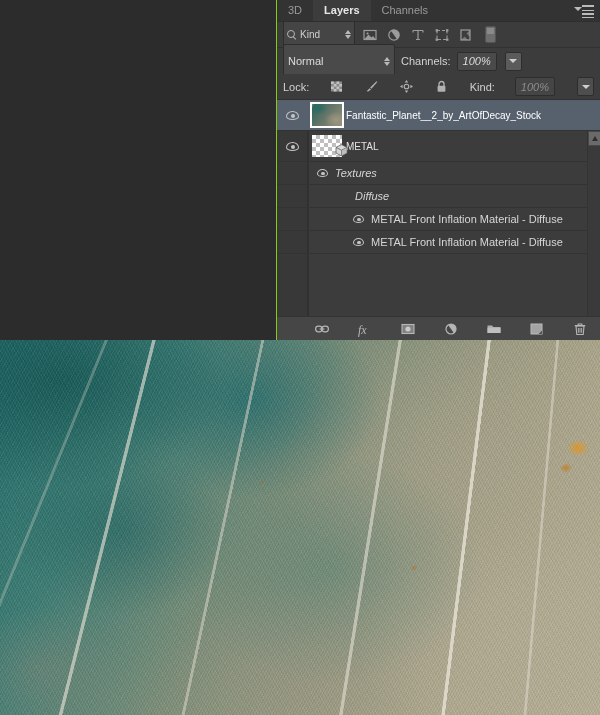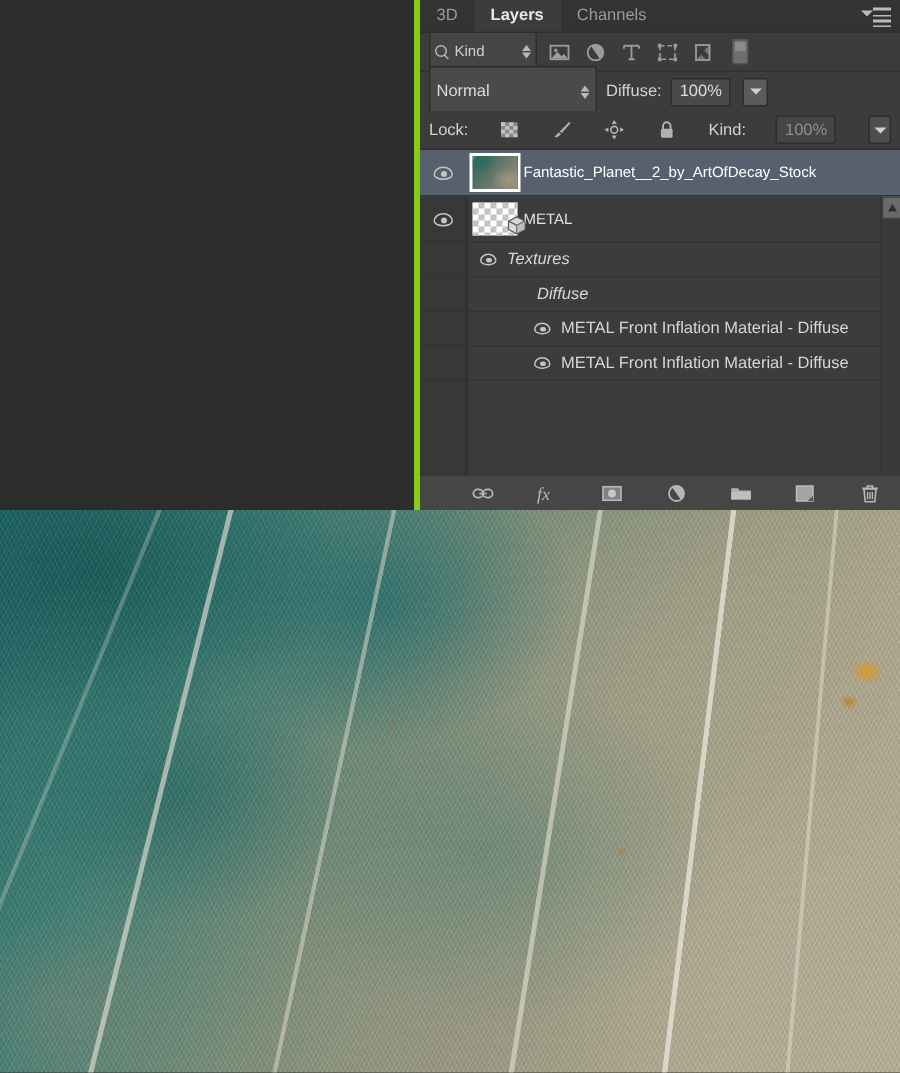--- a/index.html
+++ b/index.html
@@ -52,21 +52,21 @@
       radial-gradient(ellipse 180px 140px at 300px 350px, rgba(150,148,130,.45), rgba(150,148,130,0) 72%),
       radial-gradient(ellipse 120px 90px at 40px 330px, rgba(132,136,120,.4), rgba(132,136,120,0) 72%),
       linear-gradient(118deg, #1e6a68 0%, #3d7d74 22%, #7e8f79 45%, #9c9c82 62%, #b0a98e 80%, #b8b096 100%);
     background-repeat:no-repeat;
   }
 
   
   #layers-panel {
     position:absolute; left:276px; top:0; width:324px; height:340px;
     background:#3c3c3c;
-    border-left:4px solid #84cc16;
+    border-left:1px solid #84cc16;
     display:flex; flex-direction:column;
   }
 
   
   .tab-strip {
     height:22px; background:#333333; display:flex; align-items:flex-end;
     position:relative; flex:0 0 22px;
     border-bottom:1px solid #2e2e2e;
   }
   .tab {
@@ -129,21 +129,21 @@
   .blend-select {
     width:112px; height:35px; background:#4a4a4a; border:1px solid #2d2d2d;
     border-radius:2px; display:flex; align-items:center; padding:0 4px;
     font-size:11px; color:#dcdcdc;
   }
   .blend-select .updown { margin-left:auto; }
   .lbl { font-size:11px; color:#d2d2d2; }
   .num-field {
     height:19px; min-width:40px; background:#4a4a4a; border:1px solid #2d2d2d;
     border-radius:2px; display:flex; align-items:center; justify-content:center;
-    font-size:11px; color:#dcdcdc; padding:0 5px;
+    font-size:11px; color:#dcdcdc; padding:0 5px;font-style:italic;
   }
   .num-field.dim { color:#8d8d8d; background:#454545; }
   .drop-btn {
     width:17px;height:19px;background:#5b5b5b;border:1px solid #2d2d2d;border-radius:2px;
     display:flex;align-items:center;justify-content:center;margin-left:2px;
   }
   .drop-btn.dim { background:#4e4e4e; }
   .drop-btn .cv { width:0;height:0;border-left:4px solid transparent;border-right:4px solid transparent;border-top:4px solid #cfcfcf; }
 
   
@@ -294,21 +294,21 @@
   </div>
 
   <div class="blend-row">
     <div class="blend-select">
       <span>Normal</span>
       <span class="updown">
           <span class="u"></span>
           <span class="d"></span>
         </span>
     </div>
-    <span class="lbl">Diffuse:</span>
+    <span class="lbl">Channels:</span>
     <span class="num-field">100%</span>
     <span class="drop-btn">
         <span class="cv"></span>
       </span>
   </div>
 
   <div class="lock-row">
     <span class="lbl">Lock:</span>
 
     <span class="lock-icon">

